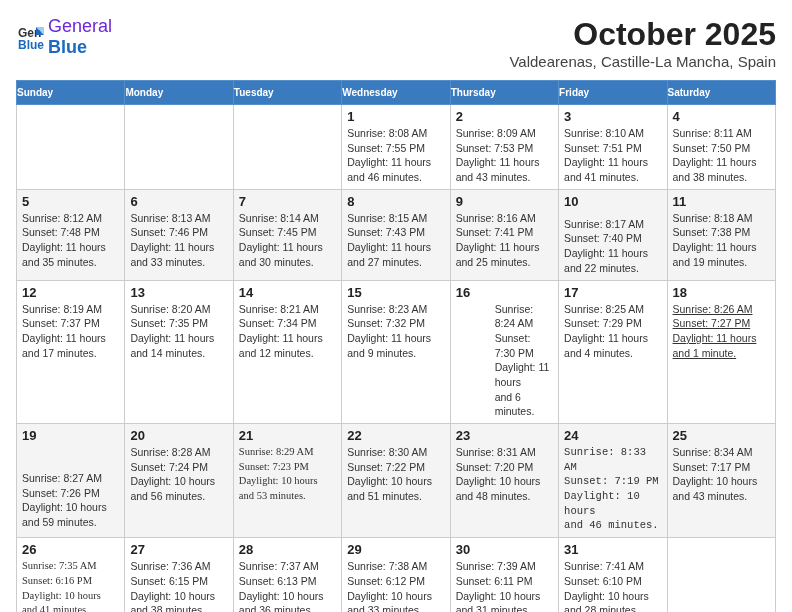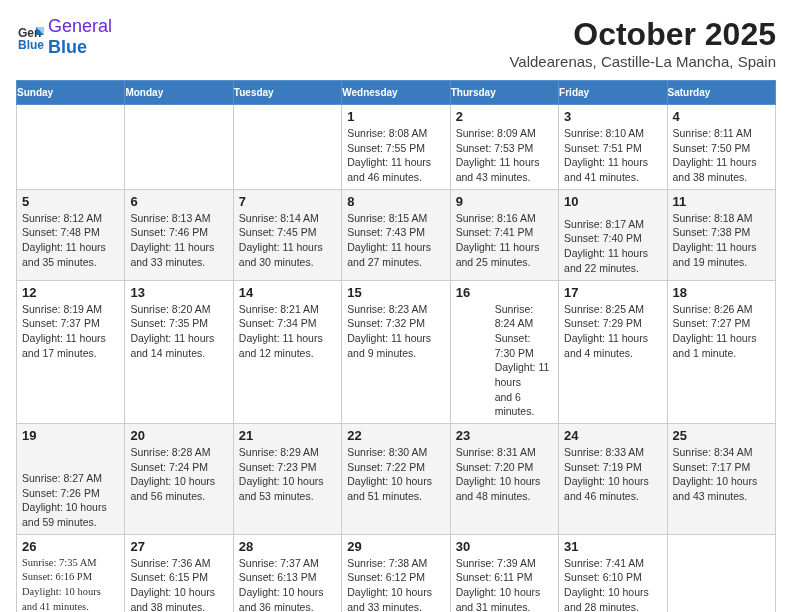--- a/index.html
+++ b/index.html
@@ -245,21 +245,21 @@
         </td>
         <td>
           <span class="day-number">17</span>
           <div class="day-info" style="white-space: pre-line;">Sunrise: 8:25 AM
 Sunset: 7:29 PM
 Daylight: 11 hours
 and 4 minutes.</div>
         </td>
         <td>
           <span class="day-number">18</span>
-          <div class="day-info" style="white-space: pre-line;">Sunrise: 8:26 AM
+          <div class="day-info" style="white-space: pre-line; text-decoration: underline;">Sunrise: 8:26 AM
 Sunset: 7:27 PM
 Daylight: 11 hours
 and 1 minute.</div>
         </td>
       </tr>
       <tr>
         <td>
           <span class="day-number">19</span>
           <div class="day-info" style="white-space: pre-line; margin-top: 28px;">Sunrise: 8:27 AM
 Sunset: 7:26 PM
@@ -268,42 +268,42 @@
         </td>
         <td>
           <span class="day-number">20</span>
           <div class="day-info" style="white-space: pre-line;">Sunrise: 8:28 AM
 Sunset: 7:24 PM
 Daylight: 10 hours
 and 56 minutes.</div>
         </td>
         <td>
           <span class="day-number">21</span>
-          <div class="day-info" style="white-space: pre-line;">Sunrise: 8:29 AM
+          <div class="day-info" style="white-space: pre-line; font-family: Liberation Serif, serif;">Sunrise: 8:29 AM
 Sunset: 7:23 PM
 Daylight: 10 hours
 and 53 minutes.</div>
         </td>
         <td>
           <span class="day-number">22</span>
           <div class="day-info" style="white-space: pre-line;">Sunrise: 8:30 AM
 Sunset: 7:22 PM
 Daylight: 10 hours
 and 51 minutes.</div>
         </td>
         <td>
           <span class="day-number">23</span>
           <div class="day-info" style="white-space: pre-line;">Sunrise: 8:31 AM
 Sunset: 7:20 PM
 Daylight: 10 hours
 and 48 minutes.</div>
         </td>
         <td>
           <span class="day-number">24</span>
-          <div class="day-info" style="white-space: pre-line;">Sunrise: 8:33 AM
+          <div class="day-info" style="white-space: pre-line; font-family: Liberation Mono, monospace;">Sunrise: 8:33 AM
 Sunset: 7:19 PM
 Daylight: 10 hours
 and 46 minutes.</div>
         </td>
         <td>
           <span class="day-number">25</span>
           <div class="day-info" style="white-space: pre-line;">Sunrise: 8:34 AM
 Sunset: 7:17 PM
 Daylight: 10 hours
 and 43 minutes.</div>

